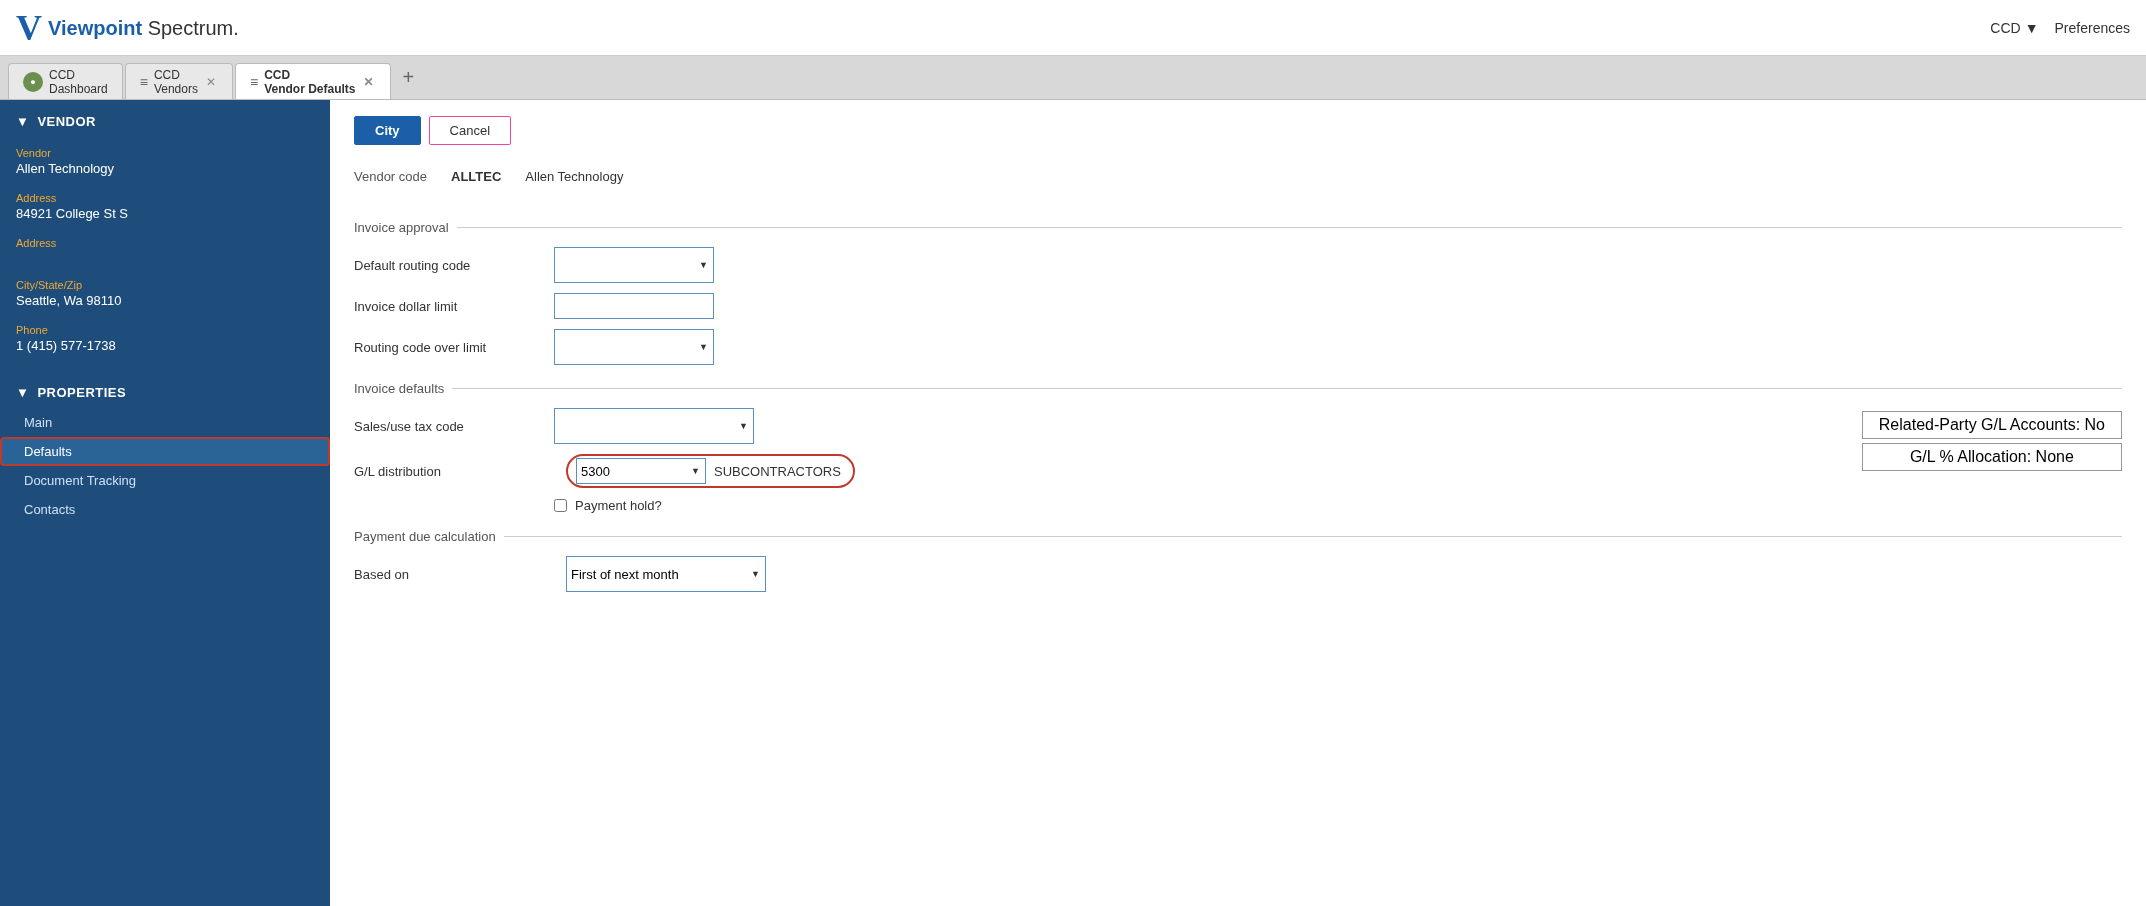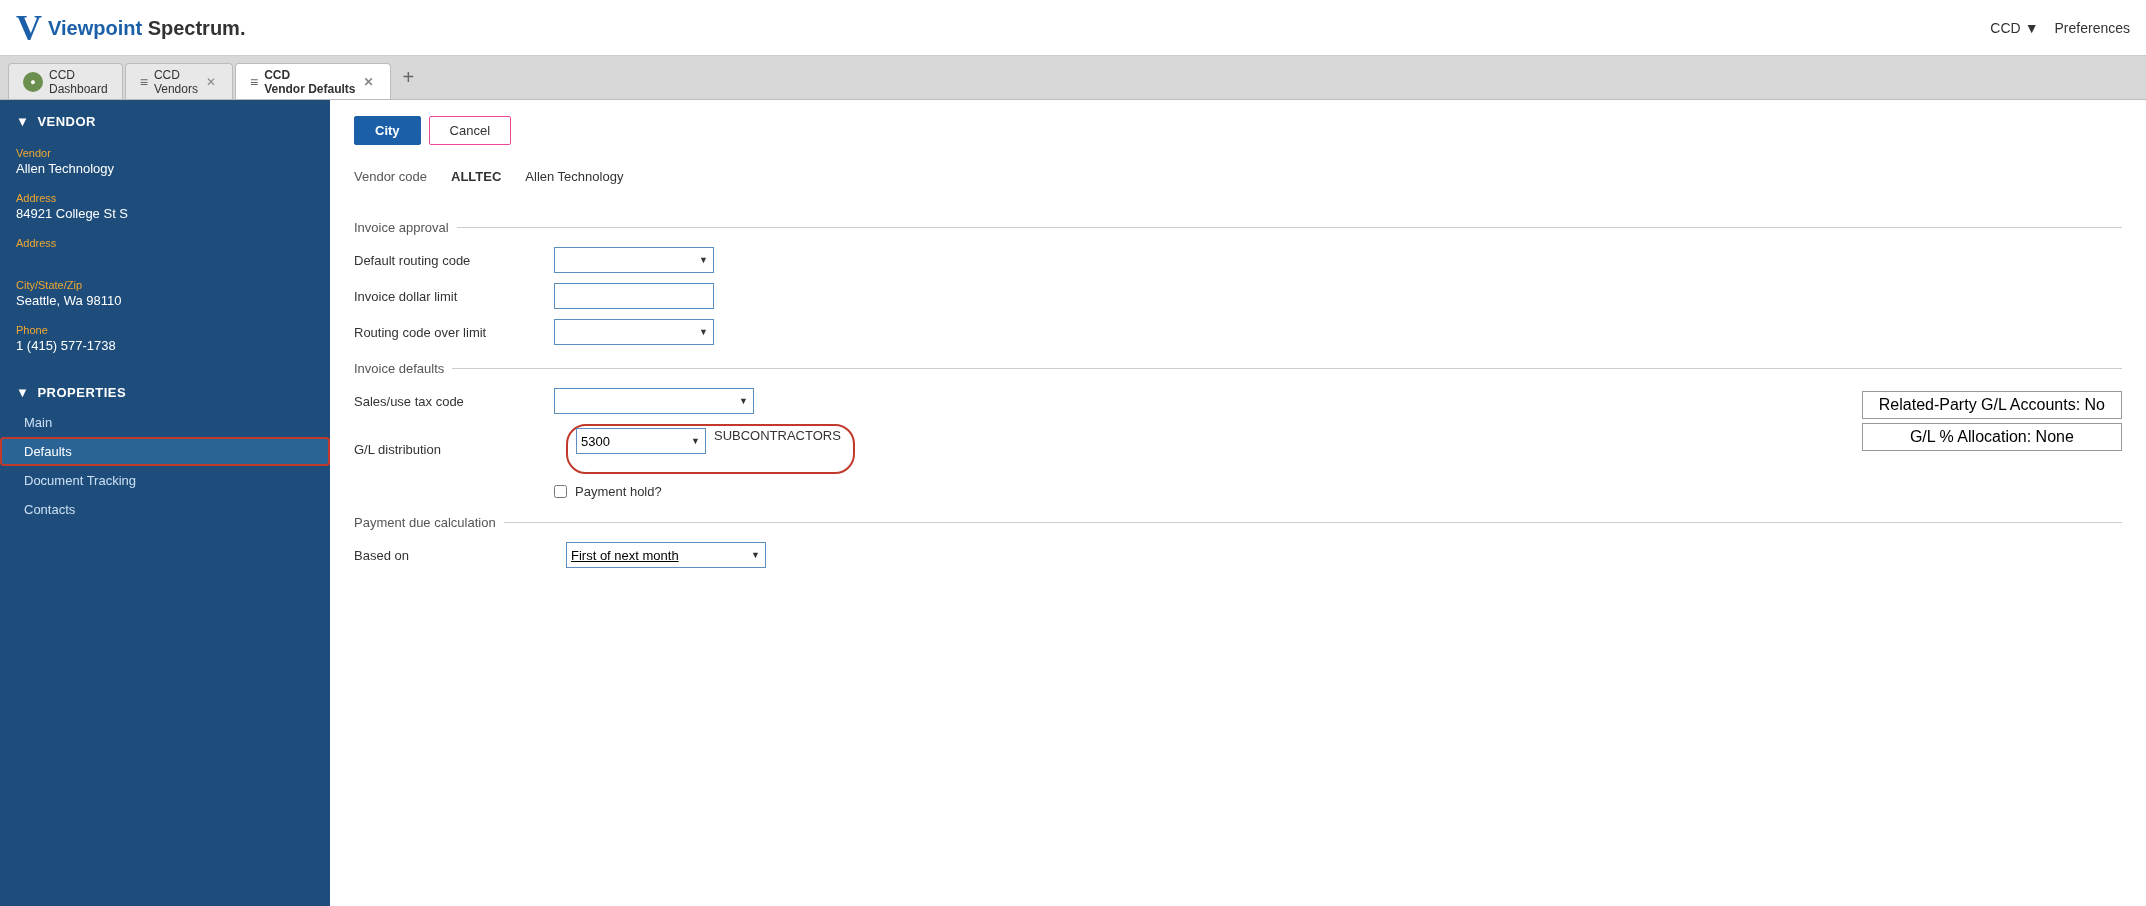--- a/index.html
+++ b/index.html
@@ -226,52 +226,52 @@
       border: 1px solid #5a8fc0;
       padding: 3px 6px;
       font-size: 13px;
       height: 26px;
       outline: none;
     }
     .field-select {
       border: 1px solid #5a8fc0;
       padding: 3px 4px;
       font-size: 13px;
-      height: 26px;
+      height: 36px;
       outline: none;
       background: white;
       appearance: none;
       -webkit-appearance: none;
       cursor: pointer;
       padding-right: 24px;
-      text-decoration: underline;
     }
     .select-wrapper {
       position: relative;
       display: inline-block;
     }
     .select-wrapper::after {
       content: '▼';
       position: absolute;
       right: 6px;
       top: 50%;
       transform: translateY(-50%);
       font-size: 9px;
       color: #333;
       pointer-events: none;
     }
     .select-wrapper .field-select {
       width: 160px;
     }
     .gl-highlight-box {
       display: flex;
+      align-items: center;
       gap: 8px;
       border: 2px solid #c0392b;
       border-radius: 20px;
-      padding: 2px 12px 18px 8px;
+      padding: 2px 12px 2px 8px;
     }
     .gl-select-wrapper {
       position: relative;
       display: inline-block;
     }
     .gl-select-wrapper::after {
       content: '▼';
       position: absolute;
       right: 6px;
       top: 50%;
@@ -346,21 +346,21 @@
     }
   </style>
 </head>
 <body>
 
 <div class="top-header">
   <div class="logo-area">
     <div class="logo-v">V</div>
     <div class="logo-text">
       <div class="logo-viewpoint">
-        <span>Viewpoint</span> <span style="font-weight:700;color:#333;">Spectrum.</span>
+        <span>Viewpoint</span> <span style="font-weight:400;color:#333;">Spectrum.</span>
       </div>
     </div>
   </div>
   <div class="top-right">
     <div class="ccd-dropdown">
       <span>CCD</span>
       <span>▼</span>
     </div>
     <span>Preferences</span>
   </div>

